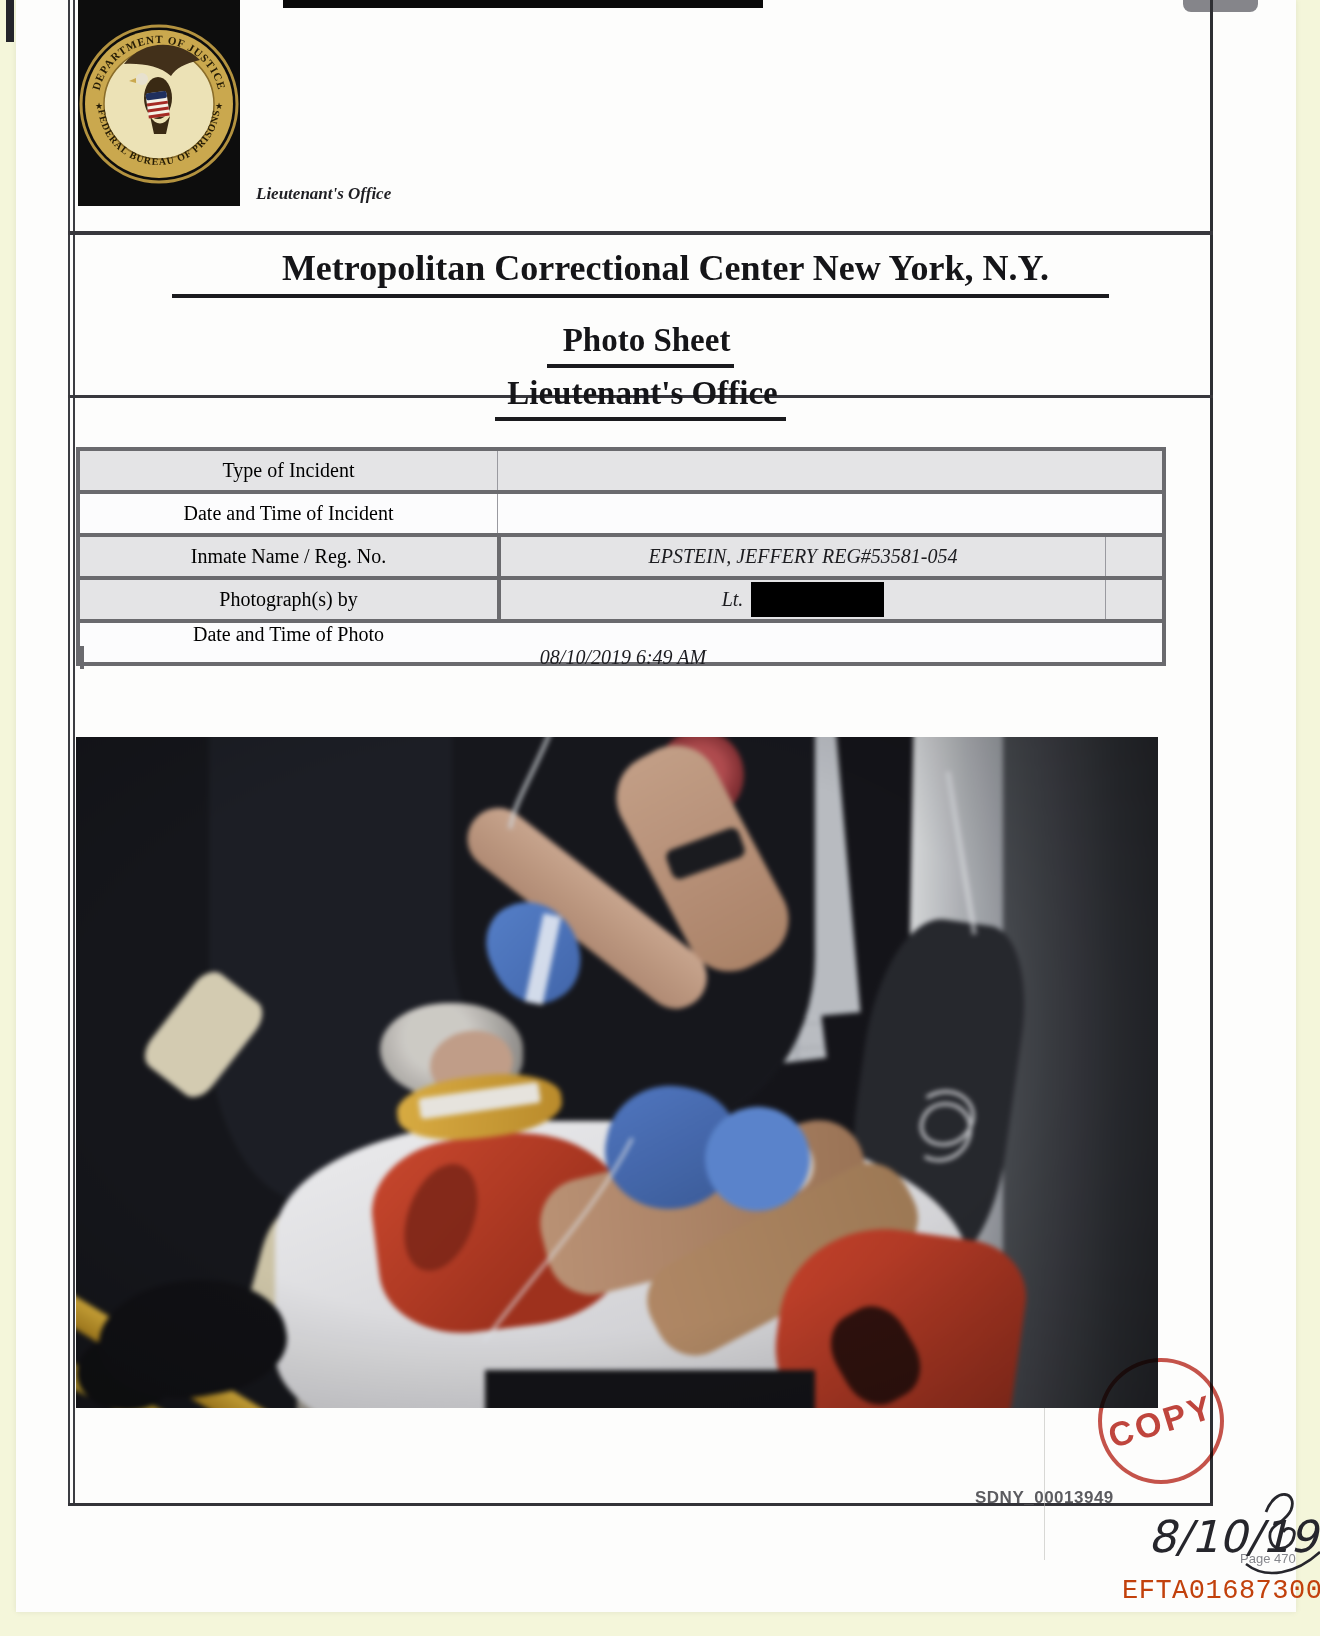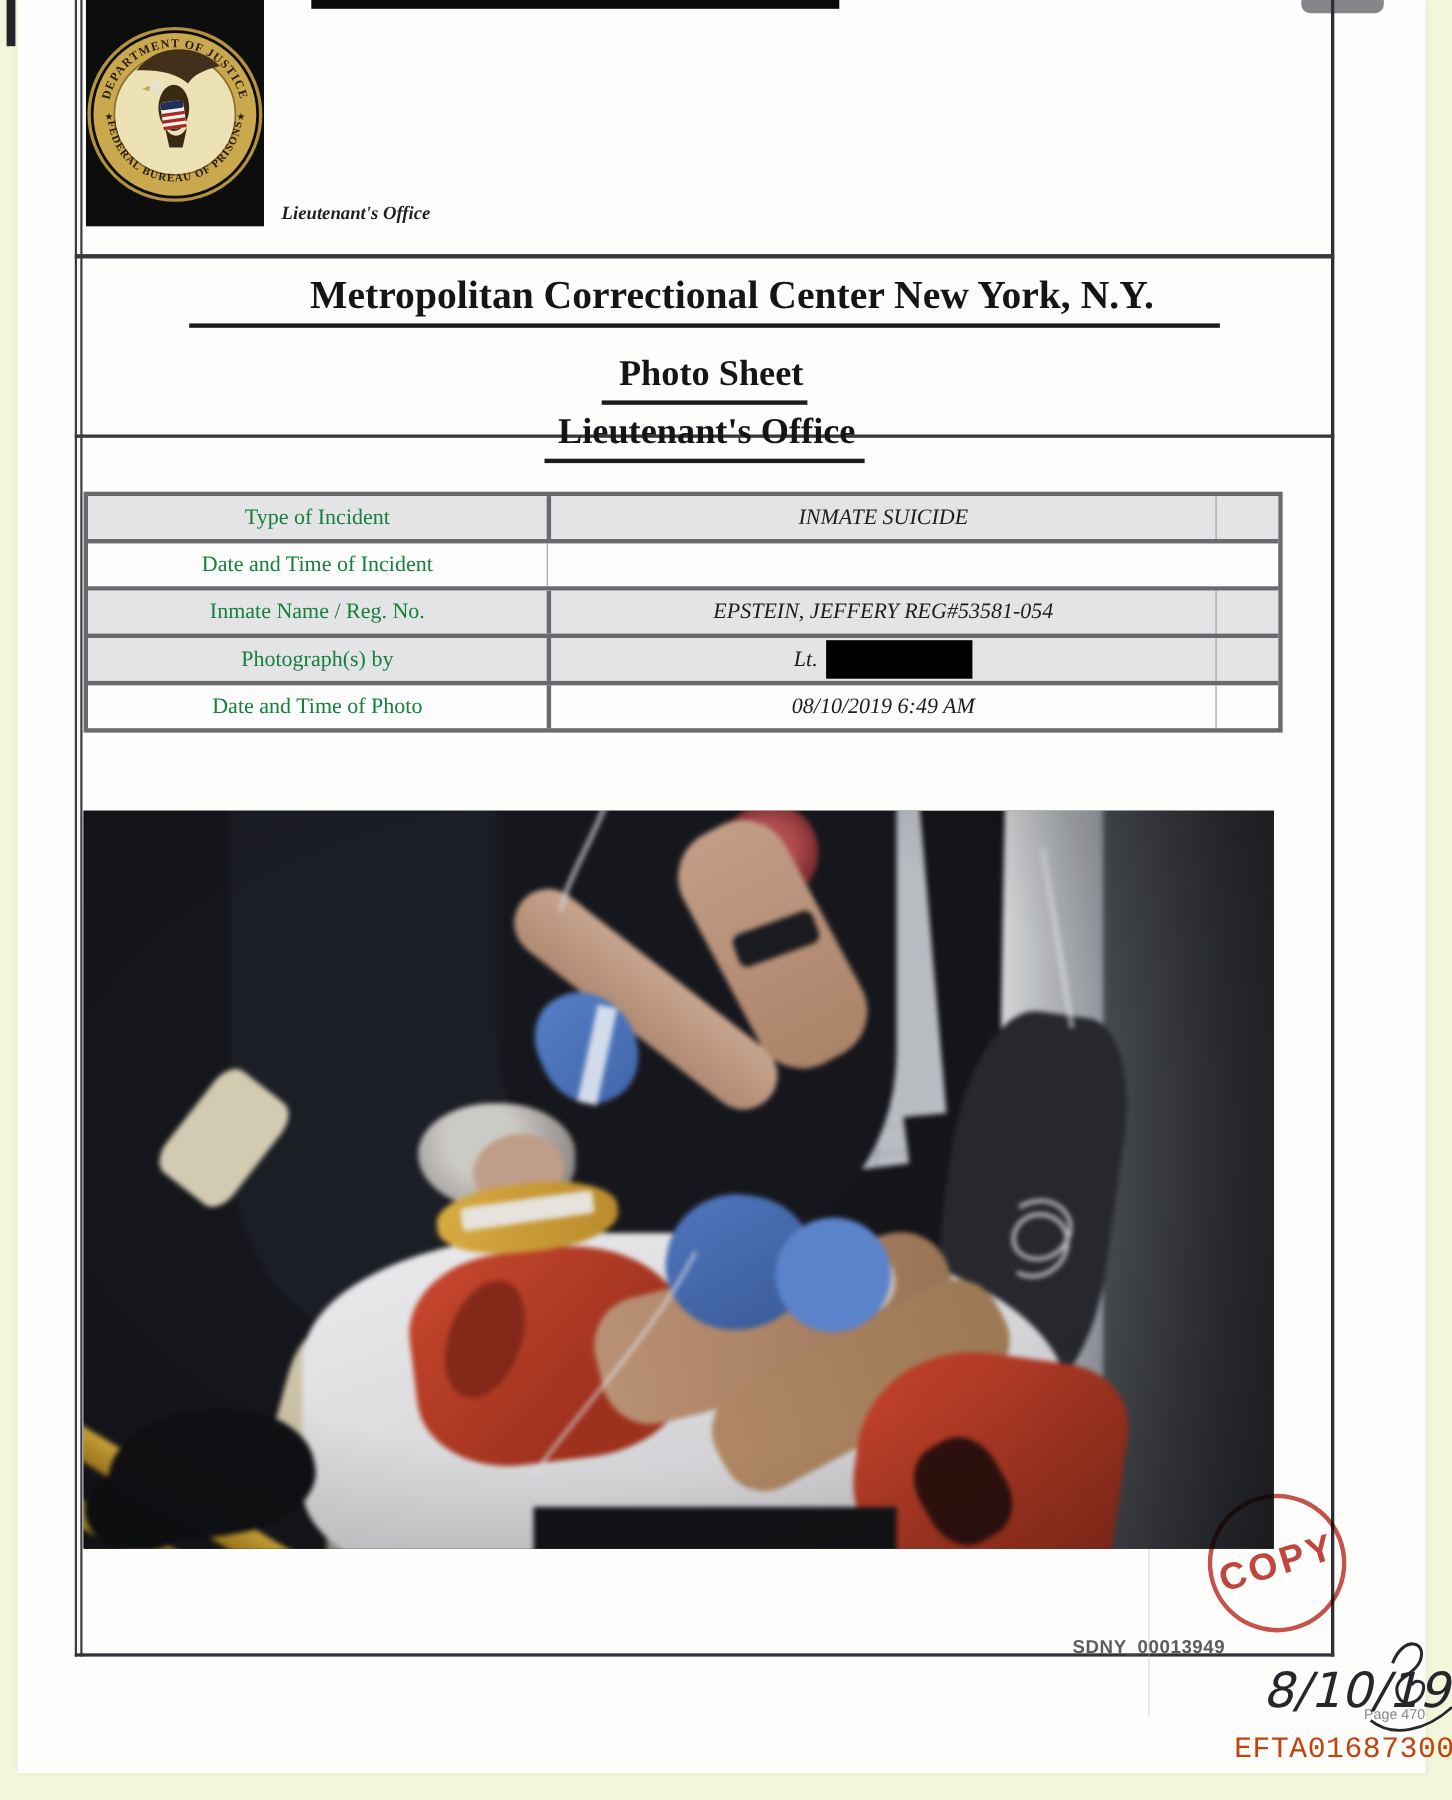--- a/index.html
+++ b/index.html
@@ -38,24 +38,24 @@
   #title-block .t1{font-size:36px;font-weight:bold;display:inline-block;
      padding:0 60px 3px 110px;border-bottom:4px solid #1b1b1e;line-height:1.25;}
   #title-block .t2{font-size:33px;font-weight:bold;display:inline-block;
      padding:0 4px 2px 16px;border-bottom:4px solid #1b1b1e;line-height:1.3;margin-top:21px;}
   #title-block .t3{font-size:33px;font-weight:bold;display:inline-block;
      padding:0 8px 2px 12px;border-bottom:4px solid #1b1b1e;line-height:1.3;margin-top:4px;}
 
   
   #incident-table{left:76px;top:447px;width:1082px;border:4px solid #6a6a6e;background:#fcfcfd;}
   .irow{display:flex;height:39px;border-bottom:4px solid #6a6a6e;align-items:stretch;}
-  .irow:last-child{border-bottom:none;}
+  .irow:last-child{border-bottom:none;flex-direction:column;}
   .irow.shaded{background:#e4e4e6;}
   .cell-label{width:417px;display:flex;align-items:center;justify-content:center;
-     font-size:20px;color:#15803d;}
+     font-size:20px;color:#000000;}
   .cell-value{flex:1;border-left:4px solid #6a6a6e;display:flex;align-items:center;justify-content:center;
      font-size:20px;font-style:italic;color:#1c1c20;}
   .cell-end{width:56px;border-left:1px solid #9a9aa0;}
   .redact{display:inline-block;background:#000;vertical-align:middle;}
   .redact.small{width:13px;height:30px;margin:0 3px 0 6px;}
   .redact.wide{width:133px;height:35px;margin-left:8px;}
 
   
   #photo{left:76px;top:737px;width:1082px;height:671px;background:#141419;overflow:hidden;}
   #photo .blur{position:absolute;inset:-10px;filter:blur(2.4px) saturate(.9) contrast(.97);}
@@ -130,23 +130,20 @@
 
 <div class="abs" id="title-block">
   <div><span class="t1">Metropolitan Correctional Center New York, N.Y.</span></div>
   <div><span class="t2">Photo Sheet</span></div>
   <div><span class="t3">Lieutenant's Office</span></div>
 </div>
 
 <div class="abs" id="incident-table">
   <div class="irow shaded">
     <div class="cell-label">Type of Incident</div>
-    <div class="cell-value">
-        <span>INMATE SUICIDE</span>
-      </div>
     <div class="cell-end"></div>
   </div>
   <div class="irow">
     <div class="cell-label">Date and Time of Incident</div>
     <div class="cell-end"></div>
   </div>
   <div class="irow shaded">
     <div class="cell-label">Inmate Name / Reg. No.</div>
     <div class="cell-value">
         <span>EPSTEIN, JEFFERY REG#53581-054</span>

